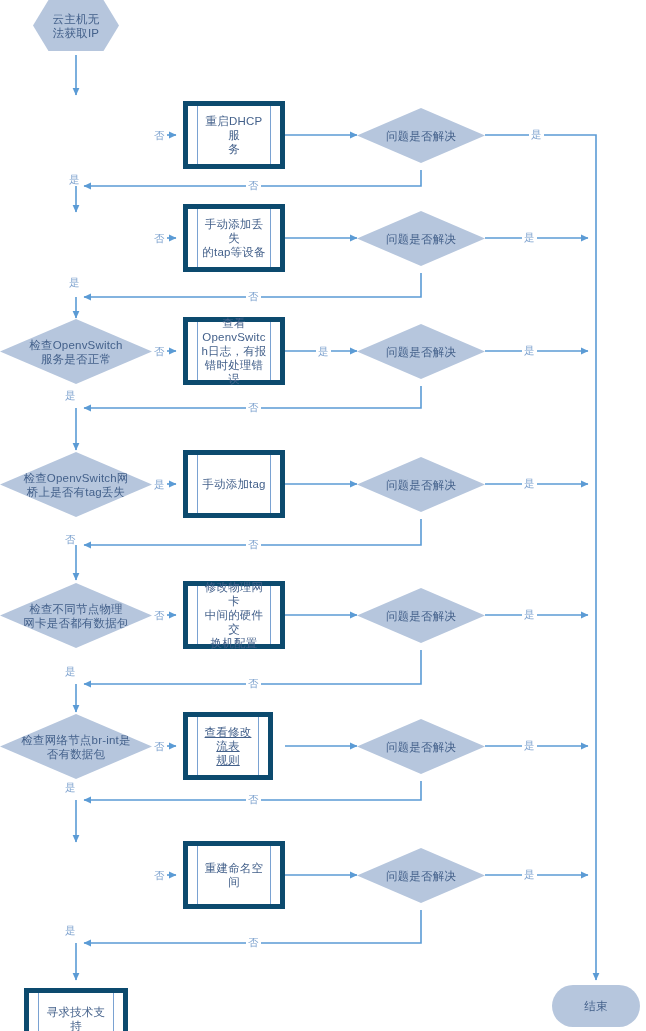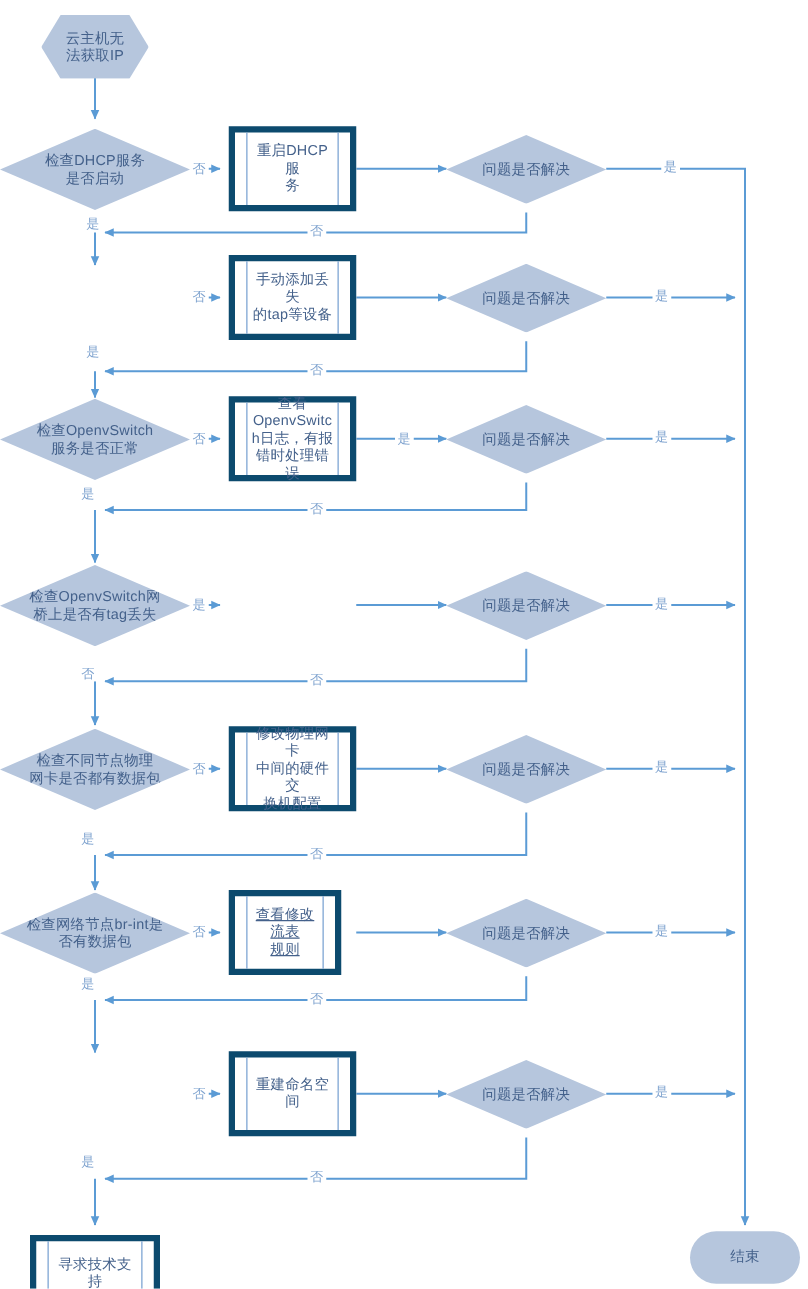--- a/index.html
+++ b/index.html
@@ -140,29 +140,25 @@
 
       <line x1="152" y1="875" x2="176" y2="875" marker-end="url(#ar)"></line>
       <line x1="285" y1="875" x2="357" y2="875" marker-end="url(#ar)"></line>
       <line x1="485" y1="875" x2="588" y2="875" marker-end="url(#ar)"></line>
       <polyline points="421,910 421,943 84,943" marker-end="url(#ar)"></polyline>
       <line x1="76" y1="943" x2="76" y2="980" marker-end="url(#ar)"></line>
 
     </g>
   </svg>
 
-  <div class="node hex" style="left:33px;top:12px;width:86px;height:51px;">
+  <div class="node hex" style="left:33px;top:0;width:86px;height:51px;">
     <span class="lbl">云主机无
 法获取IP</span>
   </div>
 
-  <div class="node diamond" style="left:0px;top:103px;width:152px;height:65px;">
-    <span class="lbl">检查DHCP服务
-是否启动</span>
-  </div>
   <div class="node proc" style="left:183px;top:101px;width:102px;height:68px;">
     <span class="lbl">重启DHCP服
 务</span>
   </div>
   <div class="node diamond" style="left:357px;top:108px;width:128px;height:55px;">
     <span class="lbl">问题是否解决</span>
   </div>
 
   <div class="node proc" style="left:183px;top:204px;width:102px;height:68px;">
     <span class="lbl">手动添加丢失
@@ -183,20 +179,23 @@
 错时处理错误</span>
   </div>
   <div class="node diamond" style="left:357px;top:324px;width:128px;height:55px;">
     <span class="lbl">问题是否解决</span>
   </div>
 
   <div class="node diamond" style="left:0px;top:452px;width:152px;height:65px;">
     <span class="lbl">检查OpenvSwitch网
 桥上是否有tag丢失</span>
   </div>
+  <div class="node proc" style="left:183px;top:450px;width:102px;height:68px;">
+    <span class="lbl">手动添加tag</span>
+  </div>
   <div class="node diamond" style="left:357px;top:457px;width:128px;height:55px;">
     <span class="lbl">问题是否解决</span>
   </div>
 
   <div class="node diamond" style="left:0px;top:583px;width:152px;height:65px;">
     <span class="lbl">检查不同节点物理
 网卡是否都有数据包</span>
   </div>
   <div class="node proc" style="left:183px;top:581px;width:102px;height:68px;justify-content:center;">
     <span class="lbl">修改物理网卡

